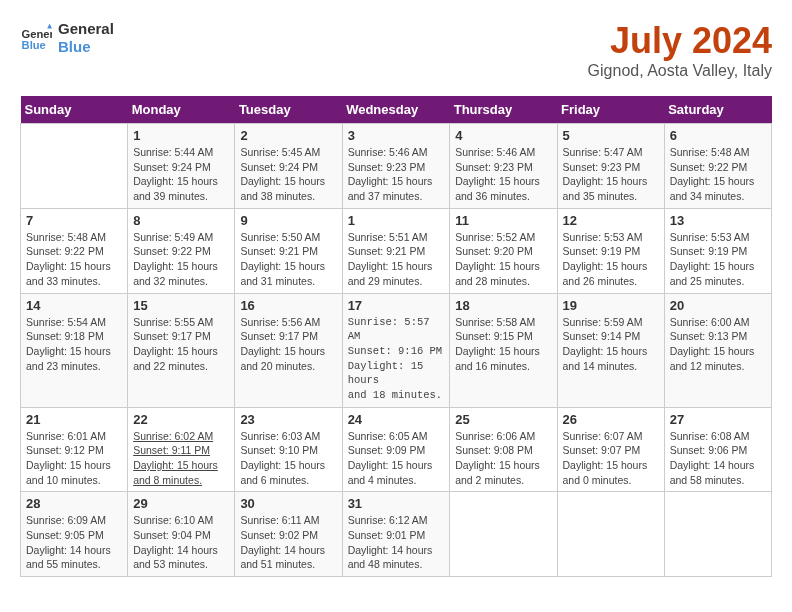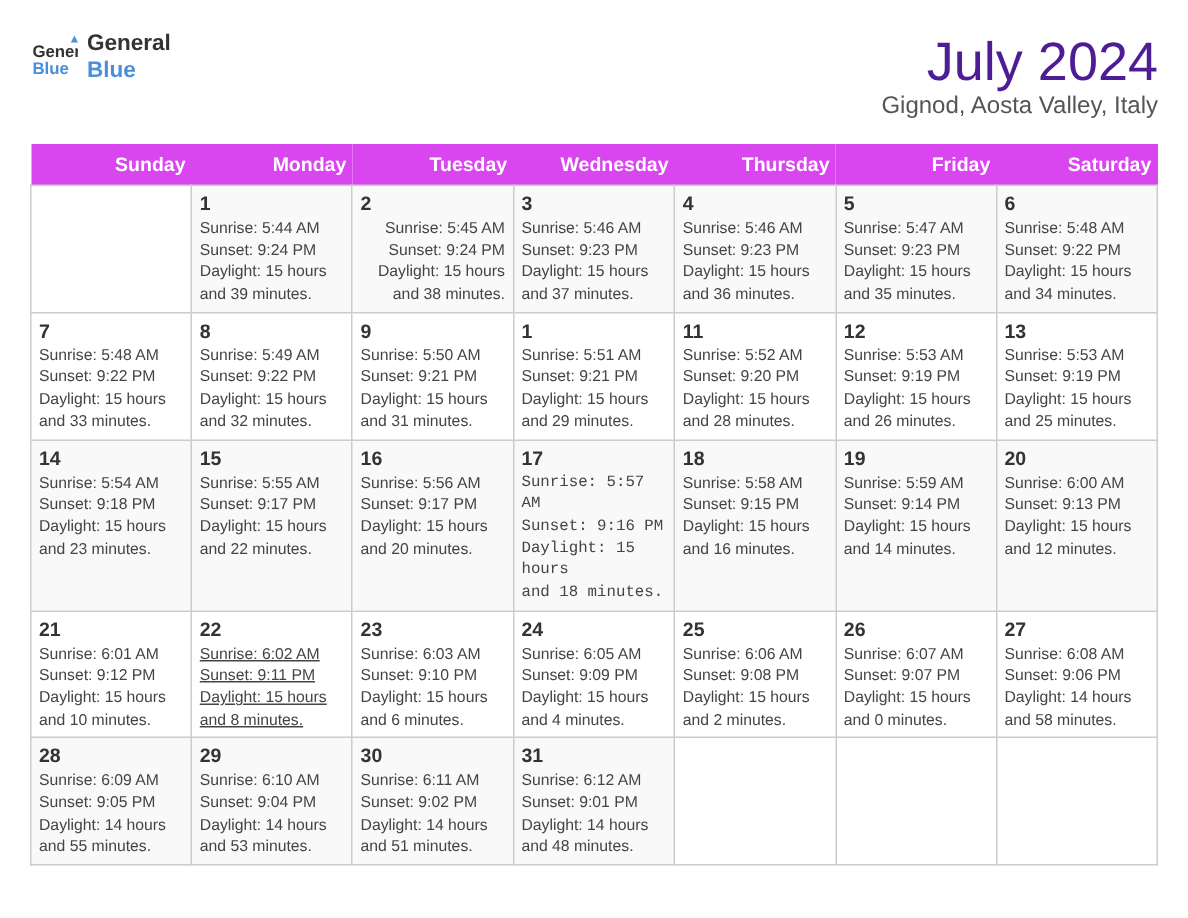--- a/index.html
+++ b/index.html
@@ -23,37 +23,37 @@
     }
     .logo-icon {
       width: 32px;
       height: 32px;
     }
     .title-section {
       text-align: right;
     }
     .month-title {
       font-size: 36px;
-      font-weight: normal;
-      color: #4c1d95;
+      font-weight: bold;
+      color: #c2410c;
     }
     .location-title {
       font-size: 16px;
       color: #555;
     }
     table {
       width: 100%;
       border-collapse: collapse;
       font-size: 11px;
     }
     thead tr th {
-      background-color: #d946ef;
+      background-color: #701a75;
       color: #fff;
       padding: 6px 4px;
-      text-align: right;
+      text-align: left;
       font-size: 13px;
       font-weight: bold;
     }
     tbody tr td {
       border: 1px solid #ccc;
       padding: 4px 5px;
       vertical-align: top;
       width: 108px;
       min-height: 80px;
       color: #333;
@@ -116,21 +116,21 @@
         <td class="empty"></td>
         <td>
           <span class="day-number">1</span>
           <div class="day-info" style="white-space: pre-line;">Sunrise: 5:44 AM
 Sunset: 9:24 PM
 Daylight: 15 hours
 and 39 minutes.</div>
         </td>
         <td>
           <span class="day-number">2</span>
-          <div class="day-info" style="white-space: pre-line; text-align: right;">Sunrise: 5:45 AM
+          <div class="day-info" style="white-space: pre-line;">Sunrise: 5:45 AM
 Sunset: 9:24 PM
 Daylight: 15 hours
 and 38 minutes.</div>
         </td>
         <td>
           <span class="day-number">3</span>
           <div class="day-info" style="white-space: pre-line;">Sunrise: 5:46 AM
 Sunset: 9:23 PM
 Daylight: 15 hours
 and 37 minutes.</div>

